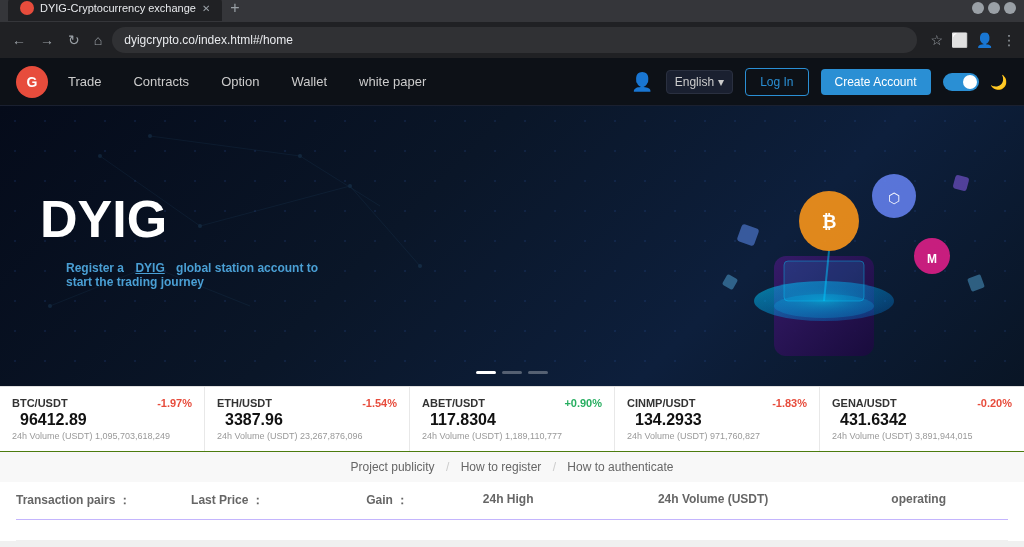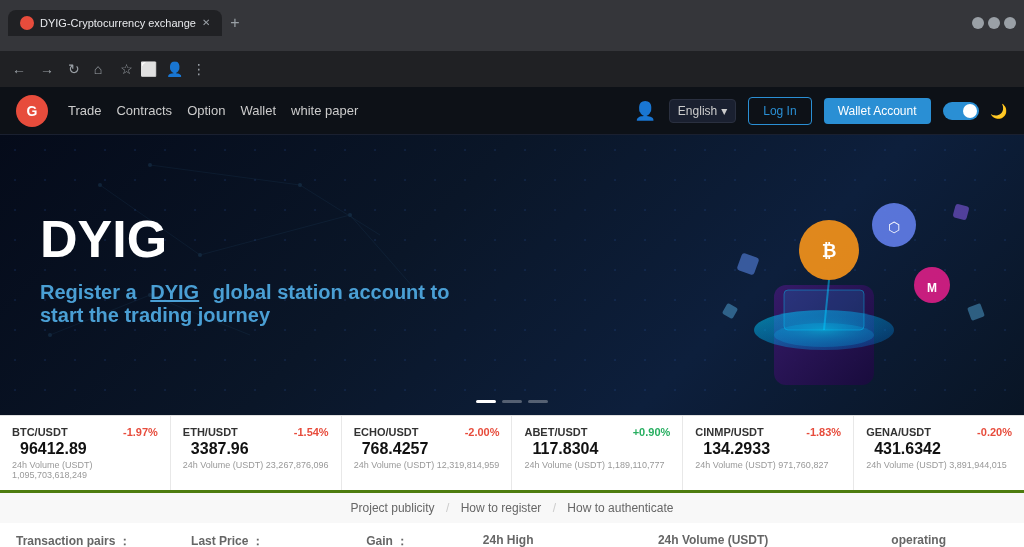--- a/index.html
+++ b/index.html
@@ -1,20 +1,20 @@
 <!DOCTYPE html>
 <html><head>
   <meta charset="utf-8">
   <style>
     * { margin: 0; padding: 0; box-sizing: border-box; }
     body { font-family: Arial, sans-serif; background: #f0f0f0; width: 1024px; height: 547px; overflow: hidden; font-size: 12px; }
 
     
     .browser-chrome { background: #202124; width: 100%; }
-    .tab-bar { display: flex; align-items: center; padding: 6px 8px 12px; background: #35363a; height: 51px; }
+    .tab-bar { display: flex; align-items: center; padding: 6px 8px 12px; background: #35363a; height: 22px; }
     .tab { background: #202124; color: #e8eaed; padding: 6px 12px; border-radius: 8px 8px 0 0; font-size: 11px; display: flex; align-items: center; gap: 6px; min-width: 140px; }
     .tab-favicon { width: 14px; height: 14px; background: #e74c3c; border-radius: 50%; display: inline-block; }
     .tab-close { color: #9aa0a6; font-size: 10px; margin-left: auto; cursor: pointer; }
     .new-tab-btn { background: none; border: none; color: #9aa0a6; font-size: 16px; padding: 4px 8px; cursor: pointer; }
     .window-controls { display: flex; align-items: center; margin-left: auto; gap: 4px; }
     .win-btn { width: 12px; height: 12px; border-radius: 50%; border: none; cursor: pointer; }
     .win-minimize { background: #9aa0a6; }
     .win-maximize { background: #9aa0a6; }
     .win-close { background: #9aa0a6; }
 
@@ -23,60 +23,60 @@
     .address-bar { flex: 1; background: #303134; border: none; border-radius: 20px; padding: 4px 12px; color: #e8eaed; font-size: 12px; height: 26px; }
     .browser-actions { display: flex; align-items: center; gap: 8px; margin-left: 8px; }
     .browser-icon { color: #9aa0a6; font-size: 14px; cursor: pointer; }
 
     
     .website { background: #0a0e1a; width: 100%; }
 
     
     .top-nav { background: #0d1117; display: flex; align-items: center; padding: 0 16px; height: 48px; border-bottom: 1px solid #1a2030; }
     .logo { width: 32px; height: 32px; background: #e74c3c; border-radius: 50%; display: flex; align-items: center; justify-content: center; color: white; font-weight: bold; font-size: 14px; margin-right: 20px; }
-    .nav-links { display: flex; gap: 15px; align-items: center; }
+    .nav-links { display: flex; gap: 32px; align-items: center; }
     .nav-link { color: #ccc; font-size: 13px; cursor: pointer; text-decoration: none; }
     .nav-right { margin-left: auto; display: flex; align-items: center; gap: 12px; }
     .lang-select { background: #1a2030; border: 1px solid #2a3040; color: #ccc; padding: 4px 8px; border-radius: 4px; font-size: 12px; display: flex; align-items: center; gap: 4px; }
     .user-icon { color: #9aa0a6; font-size: 18px; cursor: pointer; }
     .login-btn { background: none; border: 1px solid #2a8fd4; color: #2a8fd4; padding: 6px 14px; border-radius: 4px; font-size: 12px; cursor: pointer; }
     .create-btn { background: #2a8fd4; border: none; color: white; padding: 6px 14px; border-radius: 4px; font-size: 12px; cursor: pointer; }
     .toggle-switch { width: 36px; height: 18px; background: #2a8fd4; border-radius: 9px; position: relative; cursor: pointer; }
     .toggle-knob { width: 14px; height: 14px; background: white; border-radius: 50%; position: absolute; top: 2px; right: 2px; }
 
     
     .hero { background: linear-gradient(135deg, #050b1a 0%, #0a1628 40%, #0d1f3c 70%, #091525 100%); position: relative; height: 280px; overflow: hidden; display: flex; align-items: center; padding: 0 40px; }
     .hero-bg-dots { position: absolute; inset: 0; background-image: radial-gradient(circle, rgba(50,100,200,0.15) 1px, transparent 1px); background-size: 30px 30px; }
     .hero-content { position: relative; z-index: 2; }
     .hero-title { font-size: 52px; font-weight: 900; color: white; line-height: 1; margin-bottom: 16px; }
-    .hero-subtitle { font-size: 20px; color: #4a9fd4; font-weight: bold; margin-bottom: 10px; }
+    .hero-subtitle { font-size: 12px; color: #4a9fd4; font-weight: bold; margin-bottom: 10px; margin-left: 26px; }
     .hero-subtitle .brand { color: #4a9fd4; text-decoration: underline; }
     .hero-desc { font-size: 13px; color: #ccc; max-width: 440px; line-height: 1.5; }
     .hero-dots-indicator { position: absolute; bottom: 12px; left: 50%; transform: translateX(-50%); display: flex; gap: 6px; }
     .dot { width: 20px; height: 3px; background: rgba(255,255,255,0.3); border-radius: 2px; }
     .dot.active { background: white; }
 
     
     .crypto-ticker { background: white; display: flex; border-top: 1px solid #e0e0e0; }
     .ticker-item { flex: 1; padding: 10px 12px; border-right: 1px solid #e8e8e8; }
     .ticker-item:last-child { border-right: none; }
     .ticker-pair { font-size: 11px; font-weight: 600; color: #333; display: flex; justify-content: space-between; }
     .ticker-change-neg { color: #e74c3c; font-size: 11px; }
     .ticker-change-pos { color: #27ae60; font-size: 11px; }
     .ticker-price { font-size: 16px; font-weight: 700; color: #111; margin: 2px 8px; }
     .ticker-volume { font-size: 9px; color: #999; }
 
     
-    .footer-links { background: #f8f8f8; border-top: 3px solid #4d7c0f; padding: 8px 0; text-align: center; font-size: 12px; color: #666; }
+    .footer-links { background: #f8f8f8; border-top: 1px solid #4d7c0f; padding: 8px 0; text-align: center; font-size: 12px; color: #666; }
     .footer-link { color: #666; text-decoration: none; margin: 0 8px; }
     .footer-sep { color: #ccc; }
 
     
     .table-section { background: white; padding: 0 16px; }
-    .table-header { display: flex; padding: 10px 0; border-bottom: 4px solid #c4b5fd; }
+    .table-header { display: flex; padding: 10px 0; border-bottom: 1px solid #c4b5fd; }
     .table-header-cell { color: #666; font-size: 12px; font-weight: 600; }
     .table-row { display: flex; align-items: center; padding: 10px 0; border-bottom: 1px solid #f0f0f0; }
     .col-pair { flex: 1.5; }
     .col-price { flex: 1.5; }
     .col-gain { flex: 1; }
     .col-high { flex: 1.5; }
     .col-low { flex: 1.5; }
     .col-volume { flex: 2; }
     .col-op { flex: 1; }
   </style>
@@ -95,20 +95,21 @@
       <button class="win-btn win-minimize"></button>
       <button class="win-btn win-maximize"></button>
       <button class="win-btn win-close"></button>
     </div>
   </div>
   <div class="address-bar-row">
     <button class="nav-btn">←</button>
     <button class="nav-btn">→</button>
     <button class="nav-btn">↻</button>
     <button class="nav-btn">⌂</button>
+    <input class="address-bar" type="text" value="dyigcrypto.co/index.html#/home" style="">
     <div class="browser-actions">
       <span class="browser-icon">☆</span>
       <span class="browser-icon">⬜</span>
       <span class="browser-icon">👤</span>
       <span class="browser-icon">⋮</span>
     </div>
   </div>
 </div>
 
 <div class="website">
@@ -122,21 +123,21 @@
       <a class="nav-link">Wallet</a>
       <a class="nav-link">white paper</a>
     </div>
     <div class="nav-right">
       <span class="user-icon">👤</span>
       <div class="lang-select">
         <span>English</span>
         <span>▾</span>
       </div>
       <button class="login-btn">Log In</button>
-      <button class="create-btn">Wallet Account</button>
+      <button class="create-btn">Create Account</button>
       <div class="toggle-switch">
         <div class="toggle-knob"></div>
       </div>
       <span style="color:#9aa0a6; font-size:14px;">🌙</span>
     </div>
   </nav>
 
   <div class="hero">
     <div class="hero-bg-dots"></div>
 
@@ -230,28 +231,20 @@
 
     <div class="ticker-item">
       <div class="ticker-pair">
         <span>ETH/USDT</span>
         <span class="ticker-change-neg">-1.54%</span>
       </div>
       <div class="ticker-price">3387.96</div>
       <div class="ticker-volume">24h Volume (USDT) 23,267,876,096</div>
     </div>
 
-    <div class="ticker-item">
-      <div class="ticker-pair">
-        <span>ECHO/USDT</span>
-        <span class="ticker-change-neg">-2.00%</span>
-      </div>
-      <div class="ticker-price">768.4257</div>
-      <div class="ticker-volume">24h Volume (USDT) 12,319,814,959</div>
-    </div>
 
     <div class="ticker-item">
       <div class="ticker-pair">
         <span>ABET/USDT</span>
         <span class="ticker-change-pos">+0.90%</span>
       </div>
       <div class="ticker-price">117.8304</div>
       <div class="ticker-volume">24h Volume (USDT) 1,189,110,777</div>
     </div>
 

